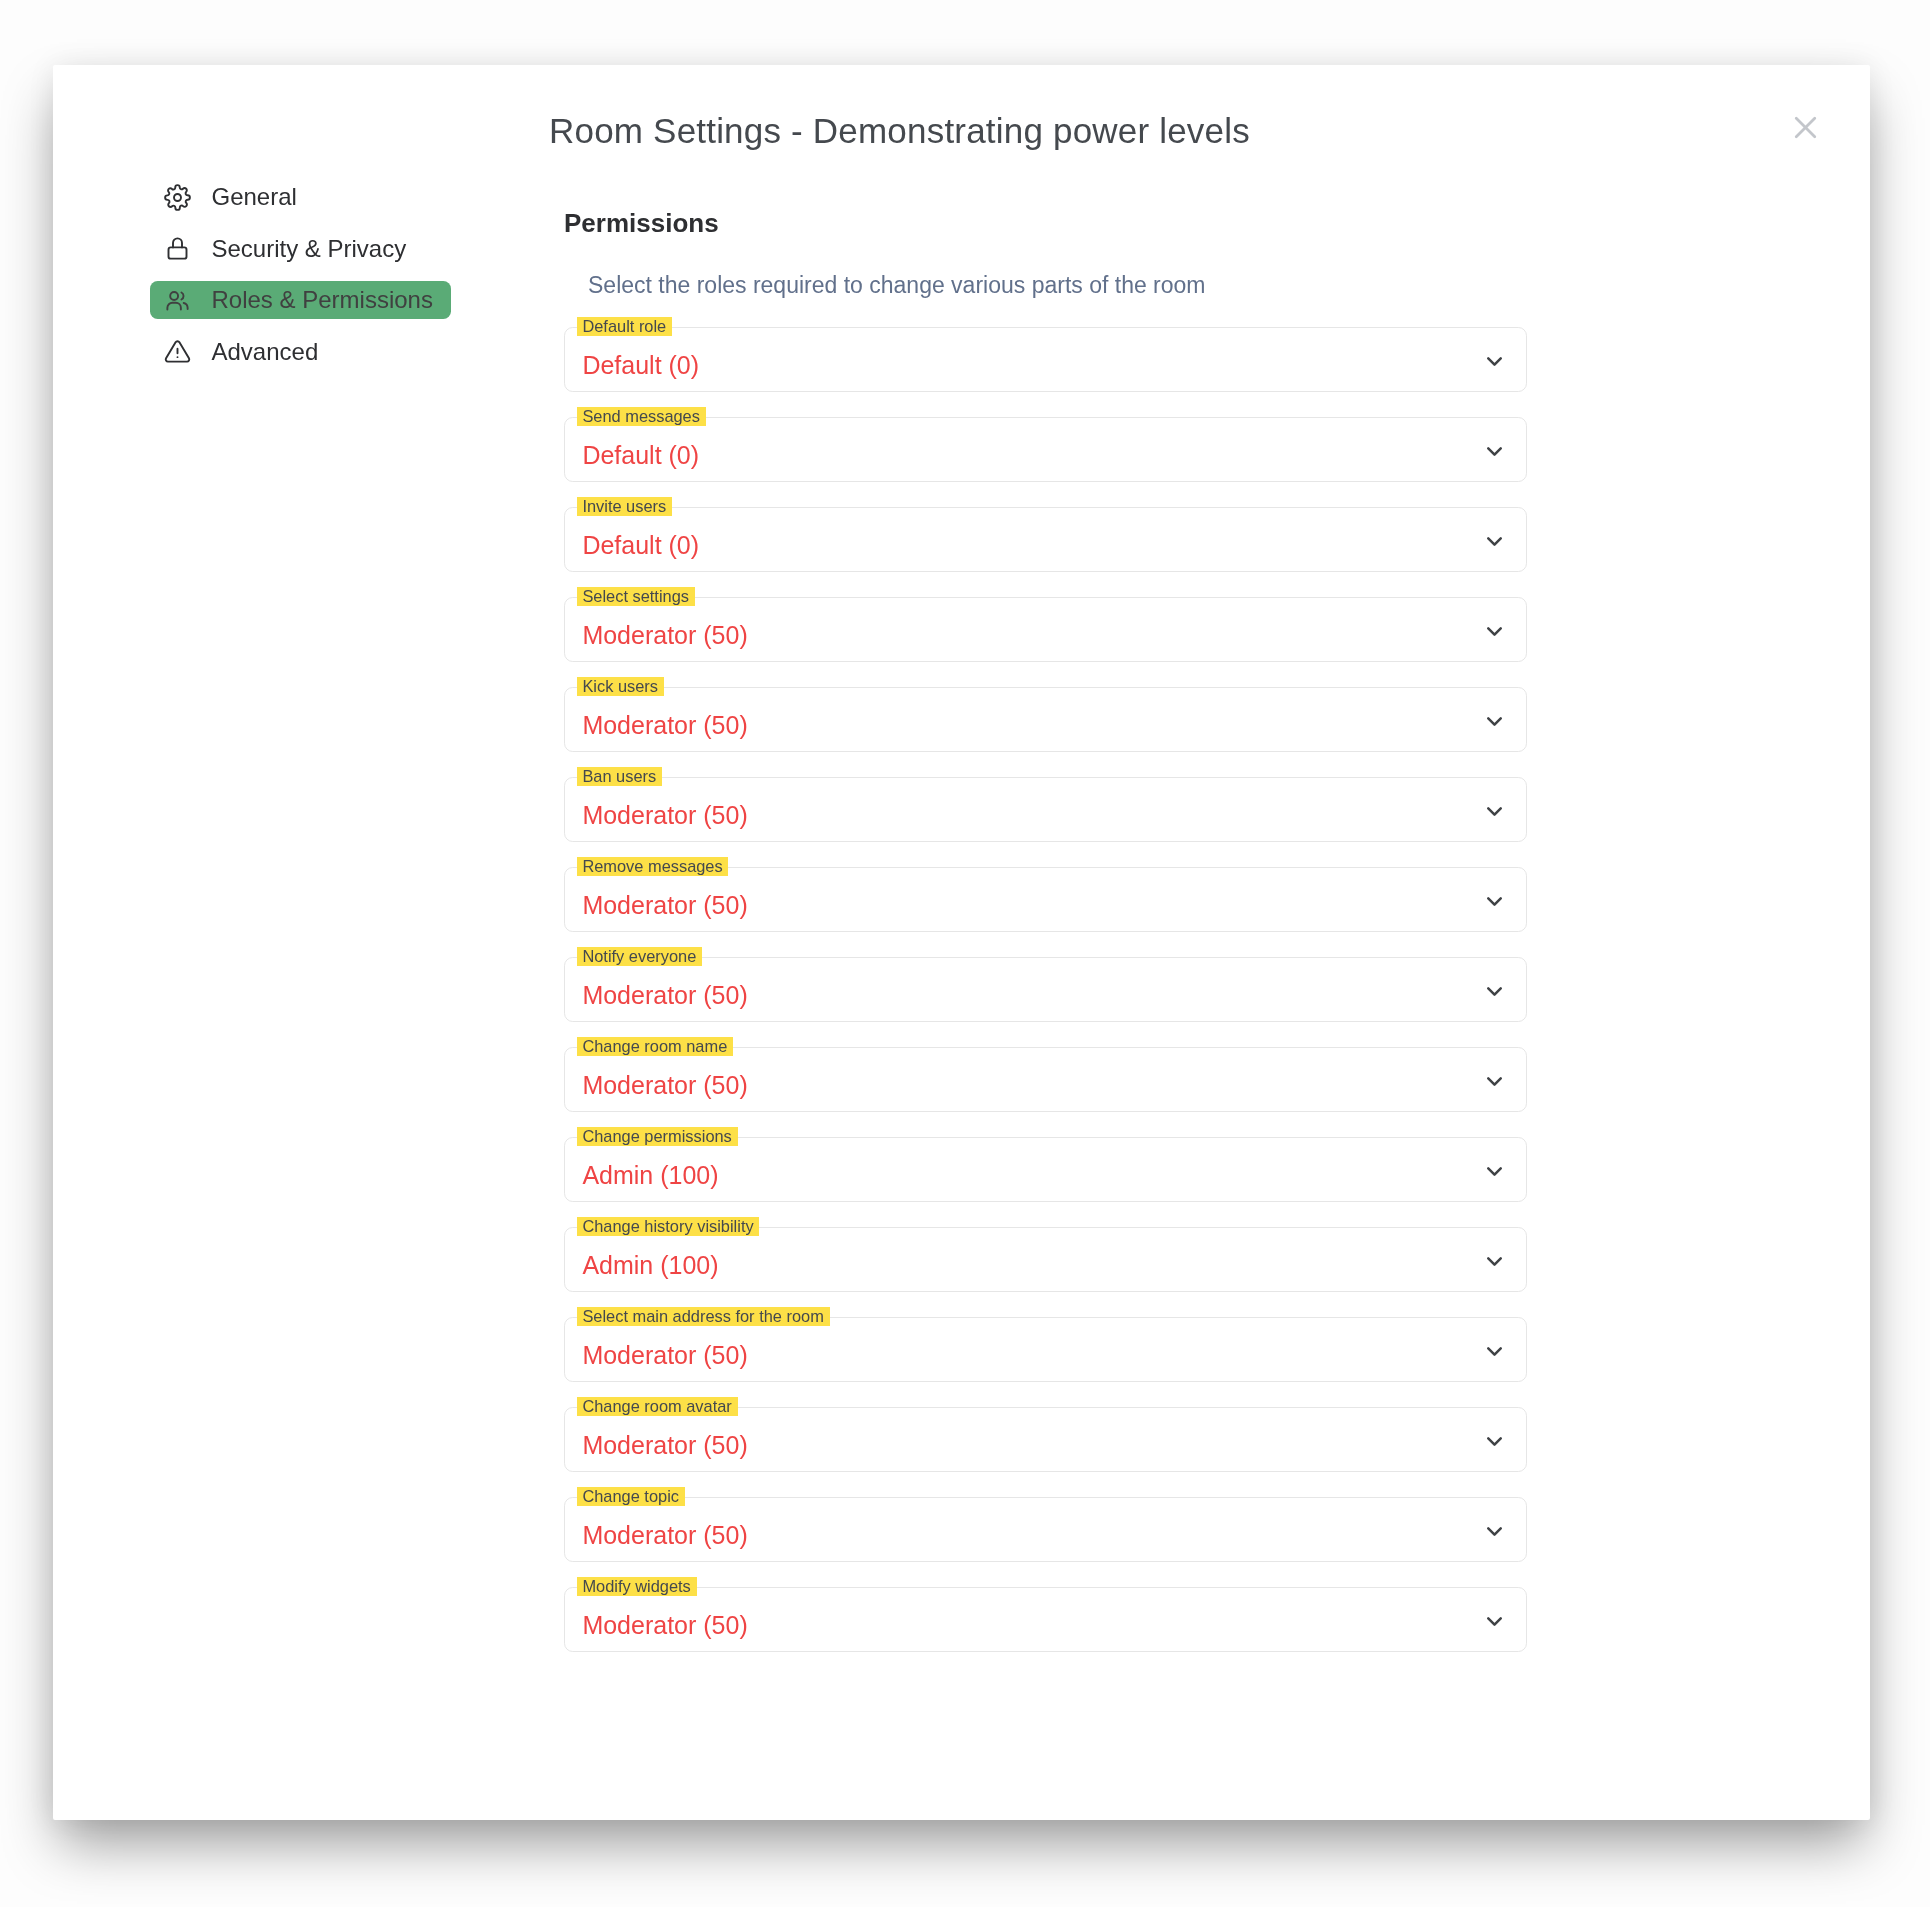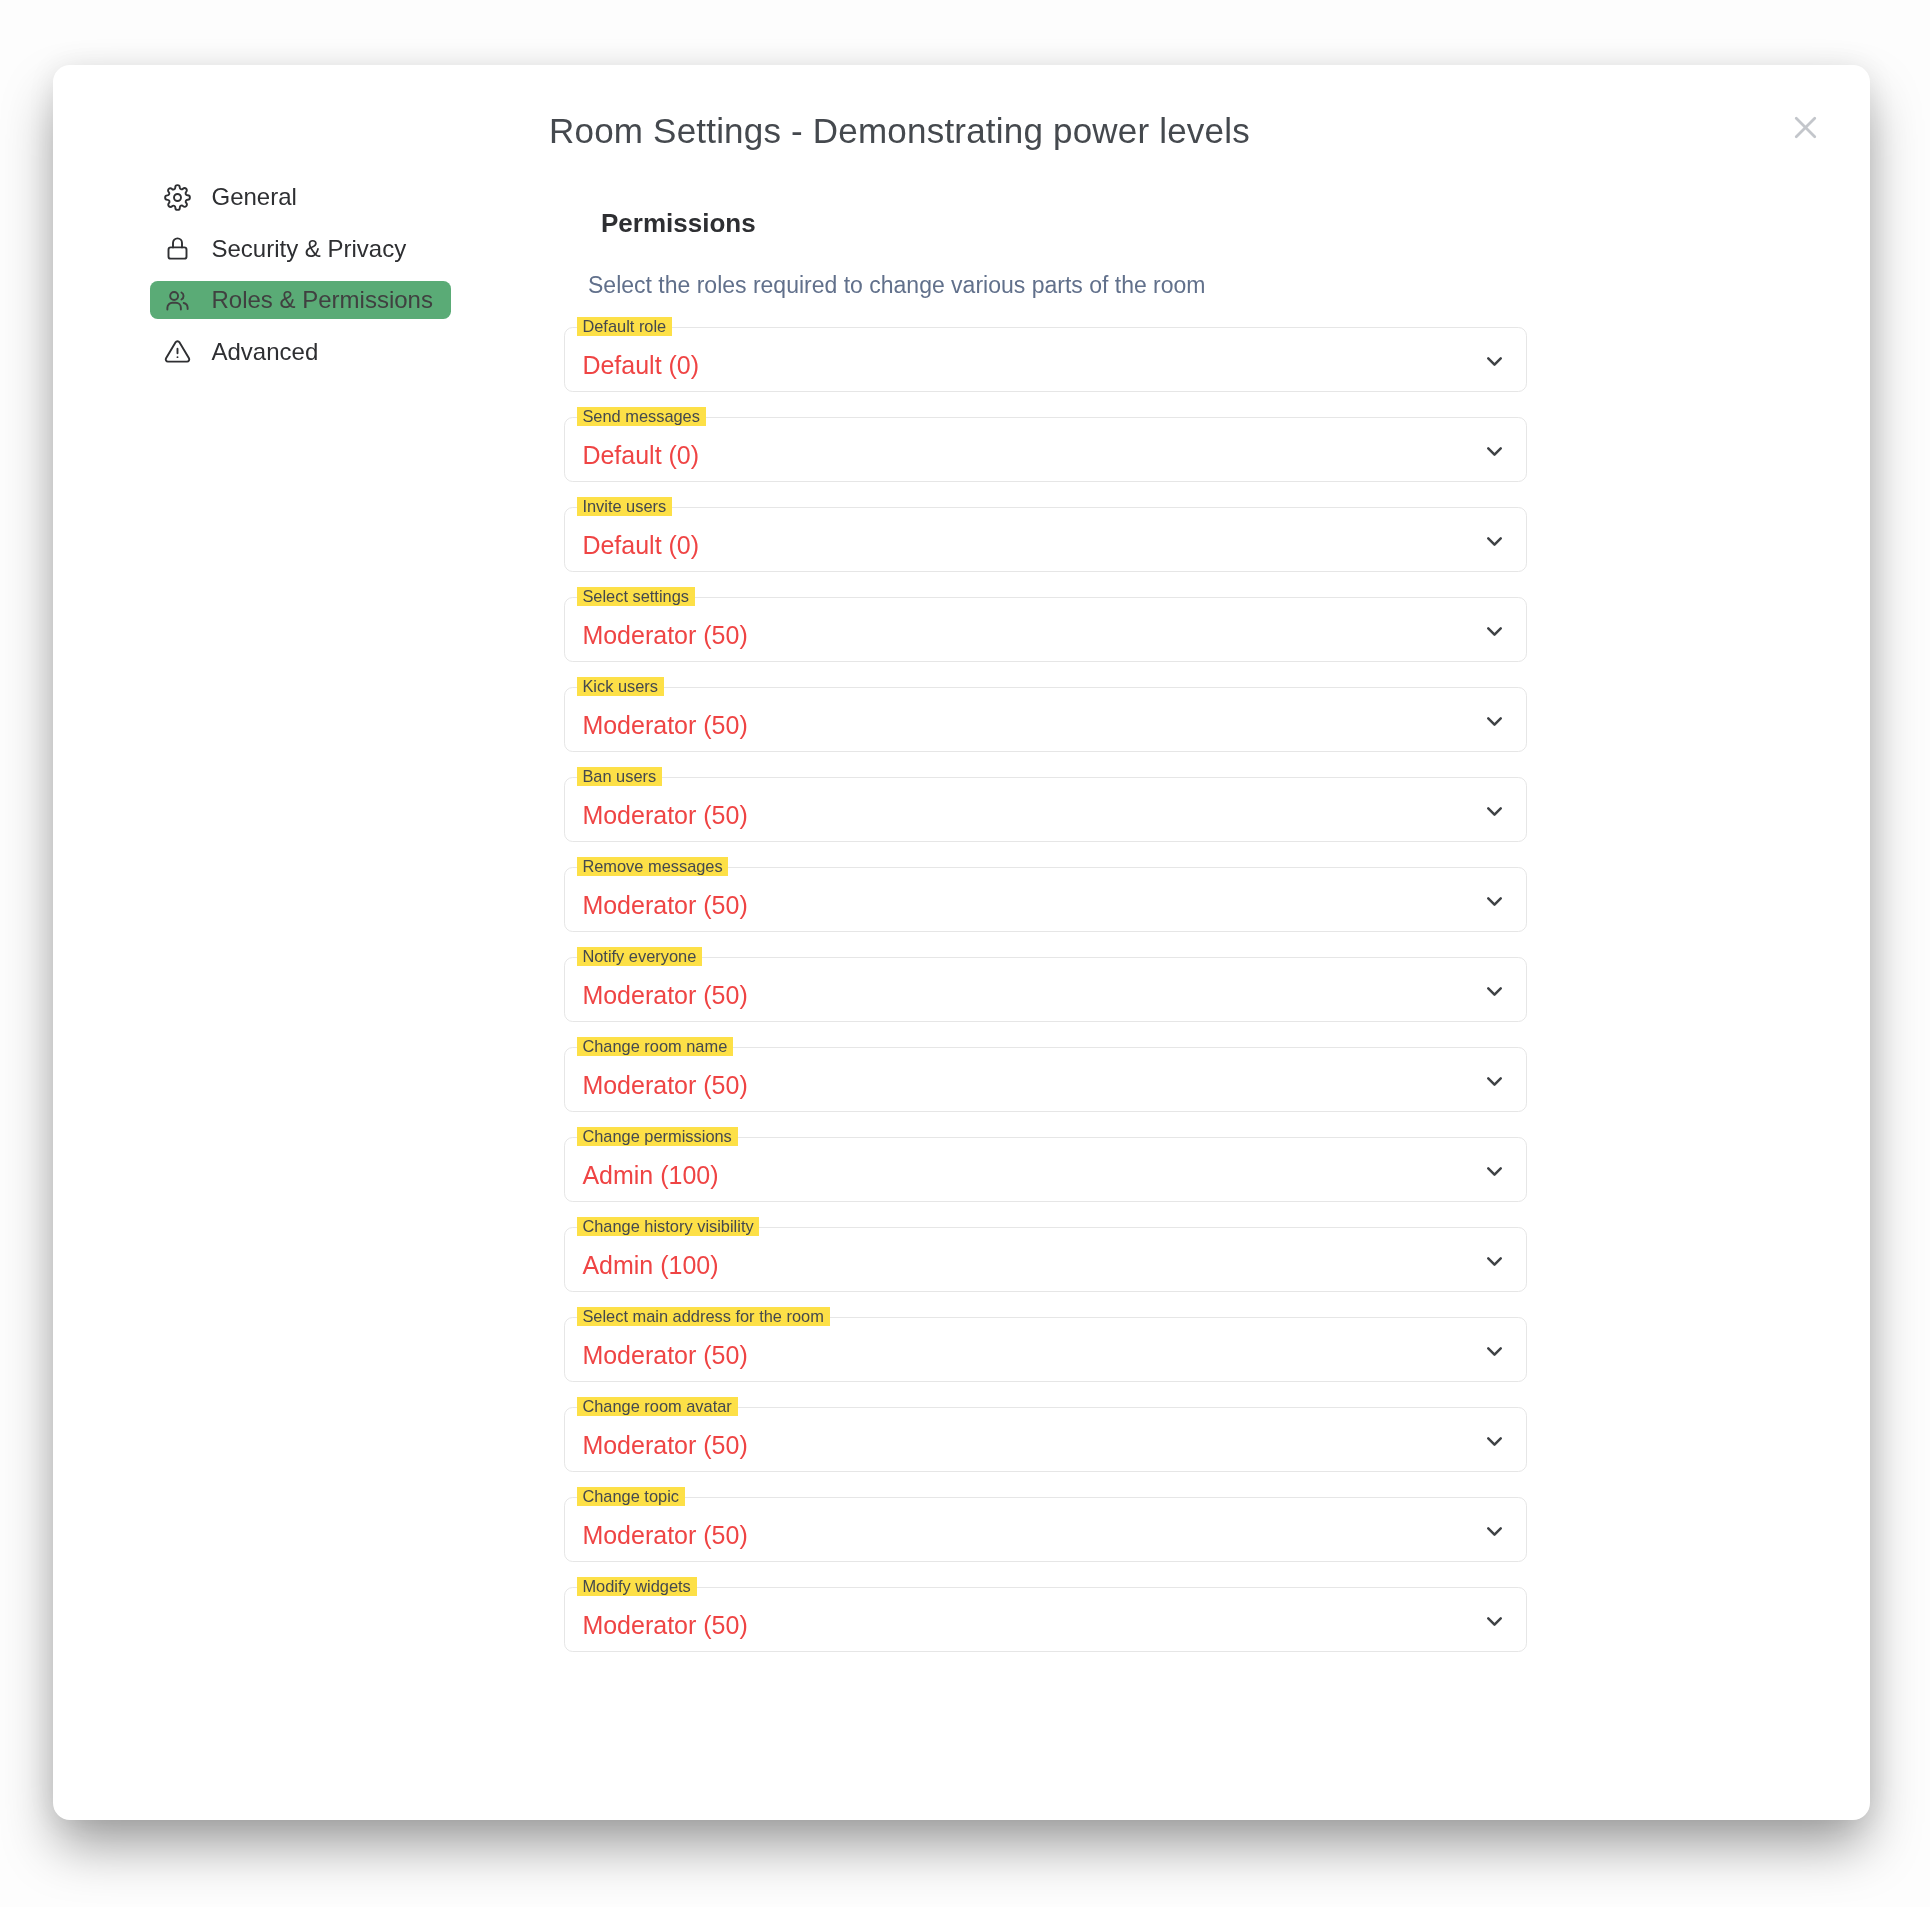--- a/index.html
+++ b/index.html
@@ -6,21 +6,21 @@
   html,body { width:1930px; height:1908px; }
   body {
     font-family: "Liberation Sans", "DejaVu Sans", sans-serif;
     background:#fdfdfd;
     position:relative;
     overflow:hidden;
     color:#2e2f32;
   }
   .dialog {
     position:absolute; left:53px; top:65px; width:1817px; height:1755px;
-    background:#fff; border-radius:17px;
+    background:#fff; border-radius:2px;
     box-shadow: 0 29px 53px -4.8px rgba(0,0,0,0.38), 0 0 29px rgba(0,0,0,0.07);
   }
   .dialog-title {
     position:absolute; left:496px; top:46px;
     font-size:35px; font-weight:400; color:#45494e; letter-spacing:0.2px;
     white-space:nowrap;
   }
   .close-btn {
     position:absolute; left:1731px; top:41px; width:42px; height:42px;
     display:flex; align-items:center; justify-content:center; cursor:pointer;
@@ -38,21 +38,21 @@
     font-size:24px; color:#2e2f32; cursor:pointer; white-space:nowrap;
   }
   .side-item.active { background:var(--accent,#5aab76); color:#404040; }
   .side-icon { width:27px; height:27px; flex:0 0 27px; display:flex; }
   .side-icon svg { width:27px; height:27px; stroke:currentColor; fill:none; stroke-width:1.7; stroke-linecap:round; stroke-linejoin:round; }
 
   
   .content { position:absolute; left:511px; top:0; width:963px; }
   .section-heading {
     position:absolute; top:143px; left:0;
-    font-size:26px; font-weight:600; color:#2e2f32;margin-left:37px;
+    font-size:26px; font-weight:600; color:#2e2f32;
   }
   .section-subheading {
     position:absolute; top:207px; left:0;
     font-size:23px; font-weight:400; color:#61708b; white-space:nowrap;margin-left:24px;
   }
   .fields { position:absolute; top:262px; left:0; width:963px; }
   .field {
     position:relative; width:963px; height:65px; margin-bottom:25px;
     border:1px solid #e6e6e6; border-radius:8.7px; background:#fff; cursor:pointer;
   }

